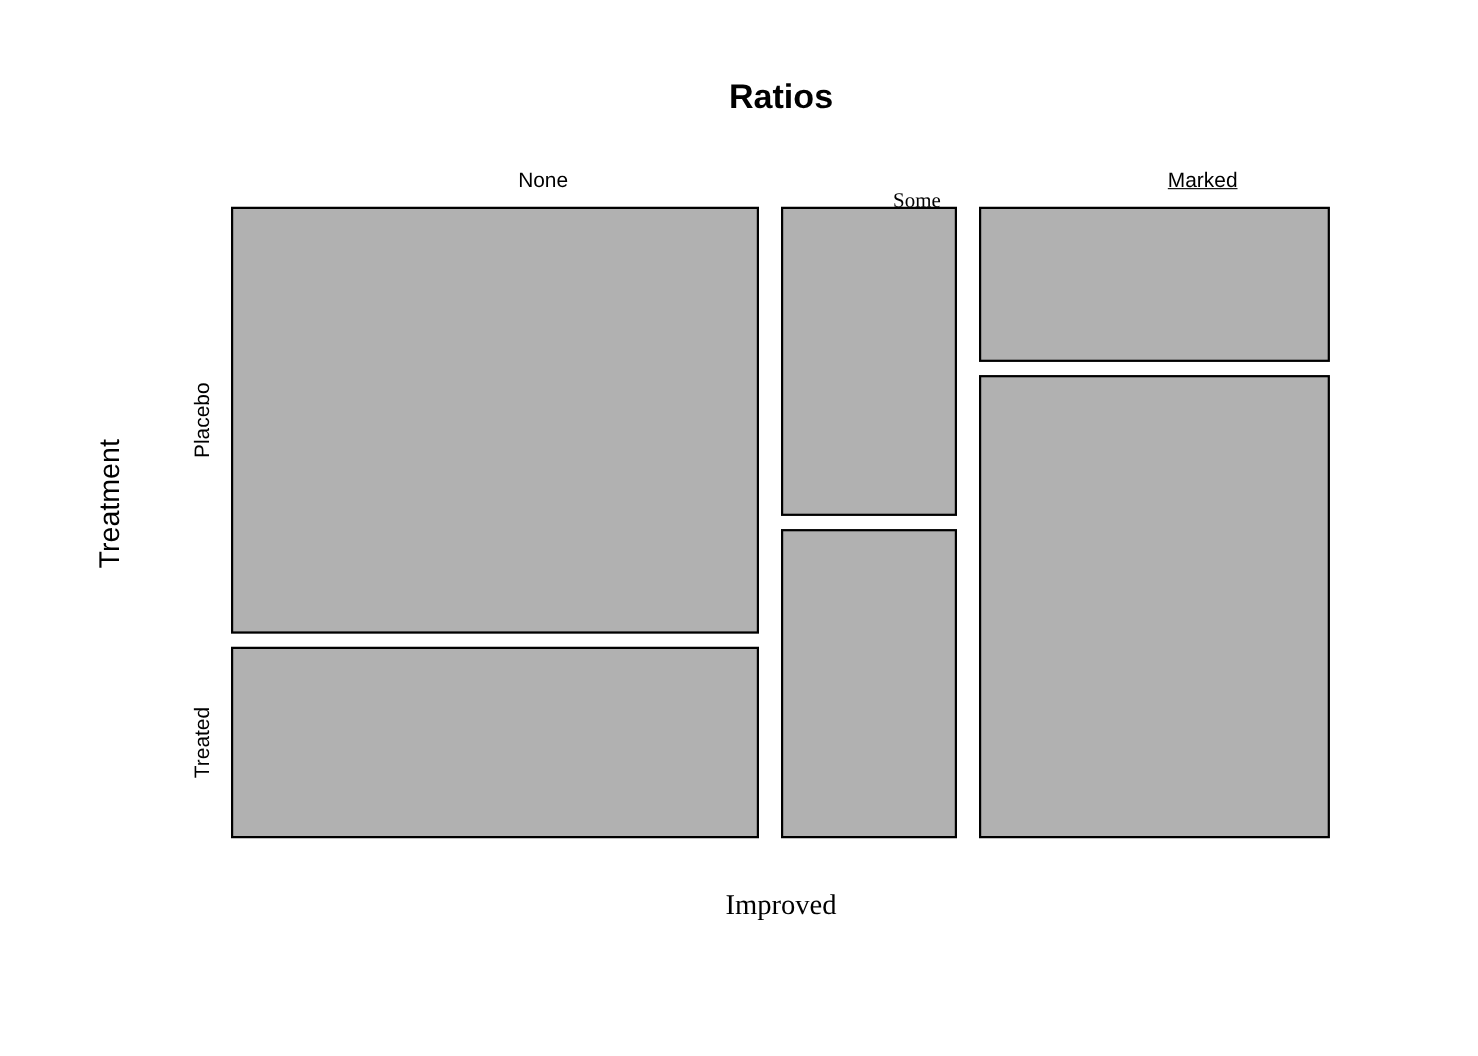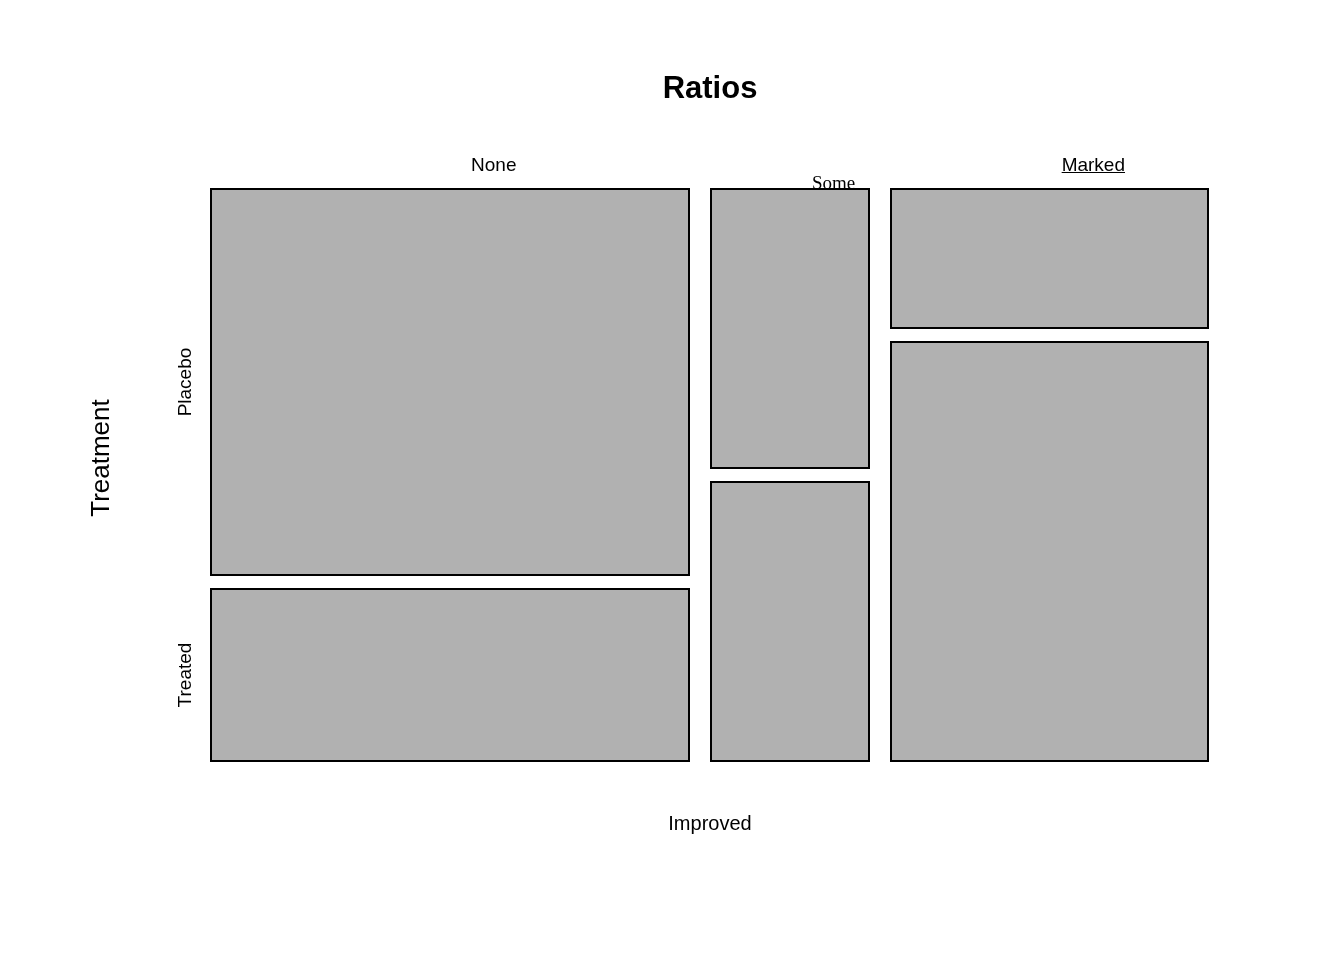--- a/index.html
+++ b/index.html
@@ -23,22 +23,23 @@
     transform: translateX(-50%);
     font-size: 31px;
     font-weight: bold;
     white-space: nowrap;
   }
   .x-axis-label {
     position: absolute;
     left: 710px;
     top: 823px;
     transform: translate(-50%, -50%);
-    font-size: 20px;
+    font-size: 26px;
     white-space: nowrap;
+    font-family: Liberation Serif, serif;
   }
   .y-axis-label {
     position: absolute;
     left: 100px;
     top: 458px;
     transform: translate(-50%, -50%) rotate(-90deg);
     font-size: 26px;
     white-space: nowrap;
   }
   .column-label {

